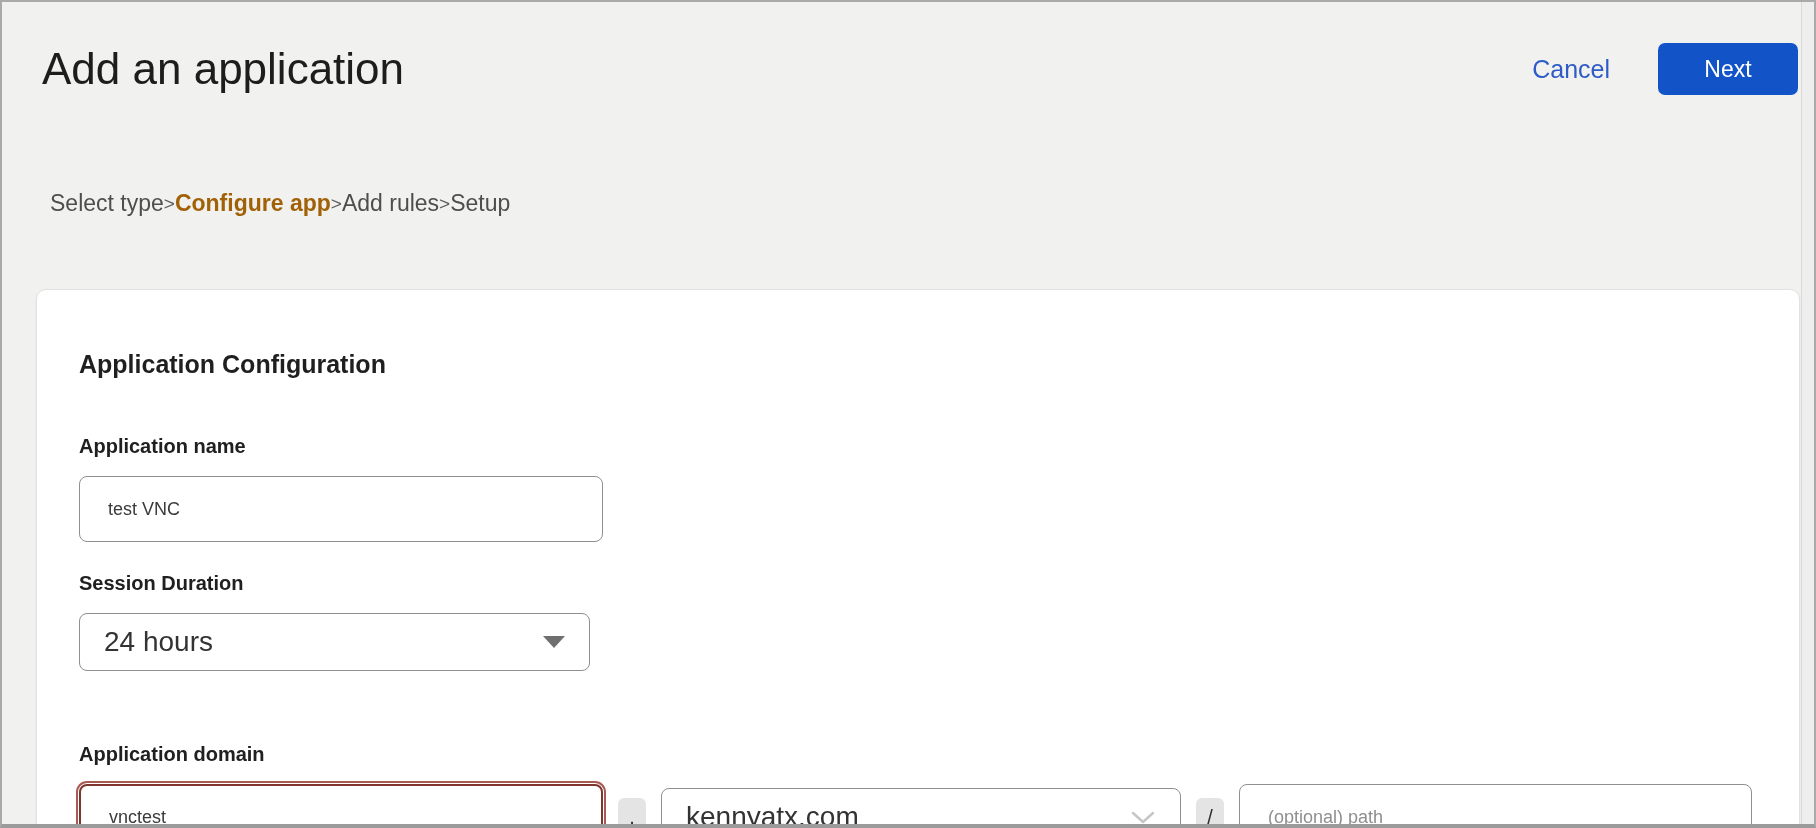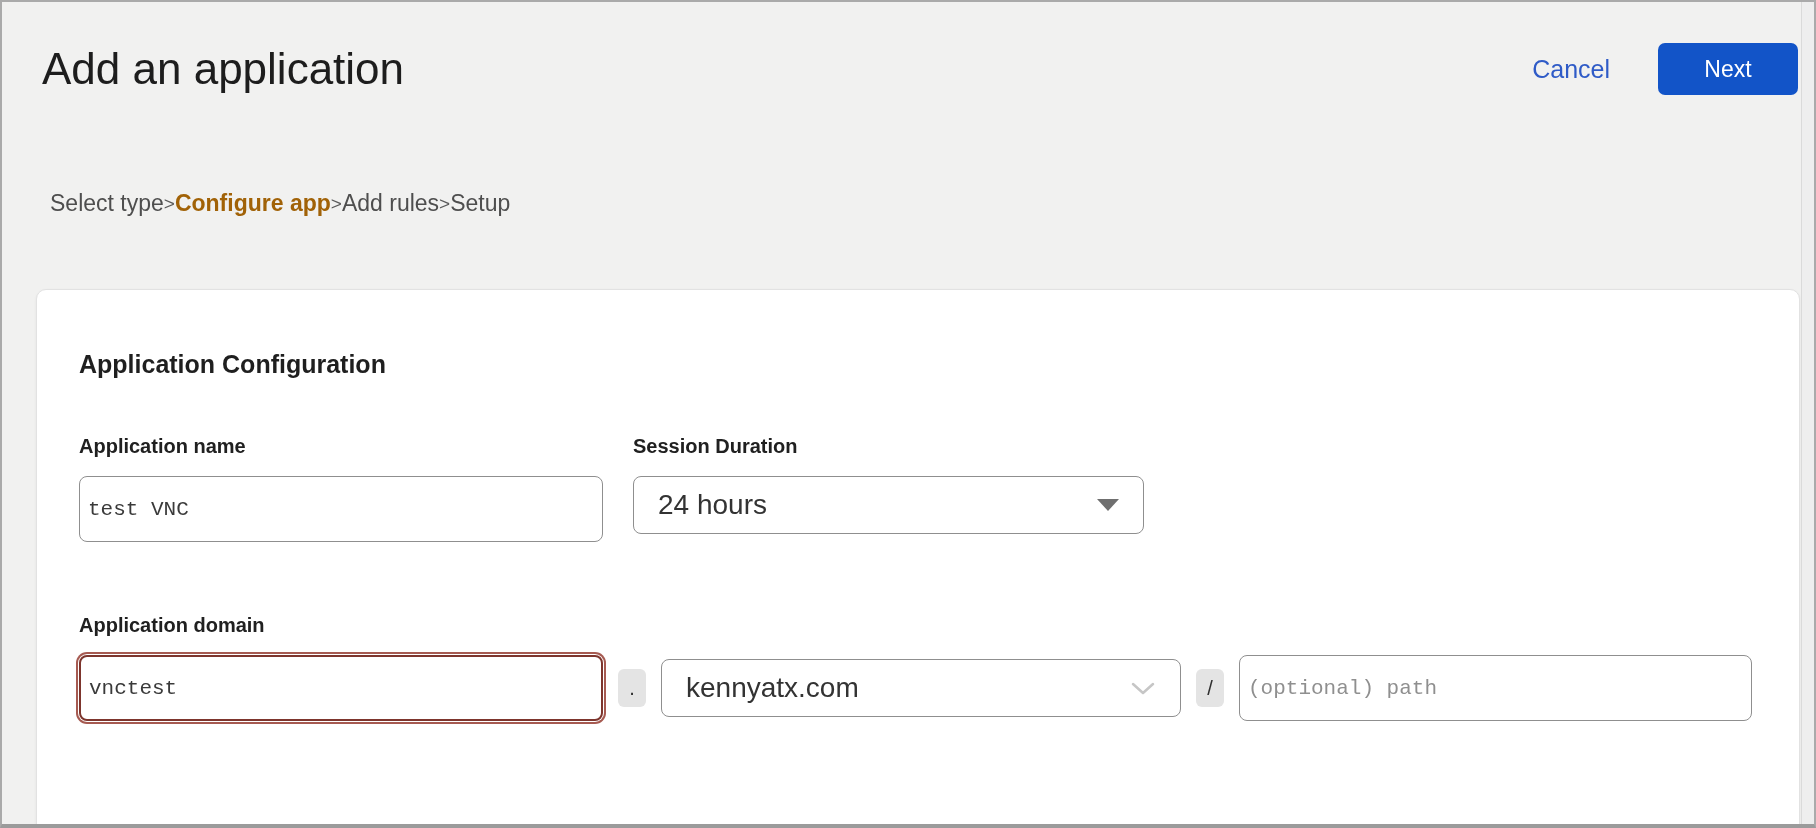--- a/index.html
+++ b/index.html
@@ -84,37 +84,38 @@
   .card-heading {
     margin: 0 0 56px 0;
     font-size: 25px;
     font-weight: 700;
     color: #1f1f1f;
   }
 
   .form-row {
     display: flex;
     gap: 30px;
+    flex-direction: column;
   }
   .field-label {
     display: block;
     font-size: 20px;
     font-weight: 700;
     color: #202020;
     margin-bottom: 18px;
   }
   .text-input {
     height: 66px;
     border: 1px solid #8f8f8f;
     border-radius: 8px;
     background: #ffffff;
-    font-family: Liberation Mono, monospace;
-    font-size: 21px;
+    font-family: Liberation Sans, sans-serif;
+    font-size: 18px;
     color: #3a3a3a;
-    padding: 0 8px;
+    padding: 0 28px;
     outline: none;
   }
   .text-input::placeholder { color: #8f8f8f; opacity: 1; }
 
   .input-name { width: 524px; }
 
   .select {
     height: 58px;
     border: 1px solid #8f8f8f;
     border-radius: 8px;

